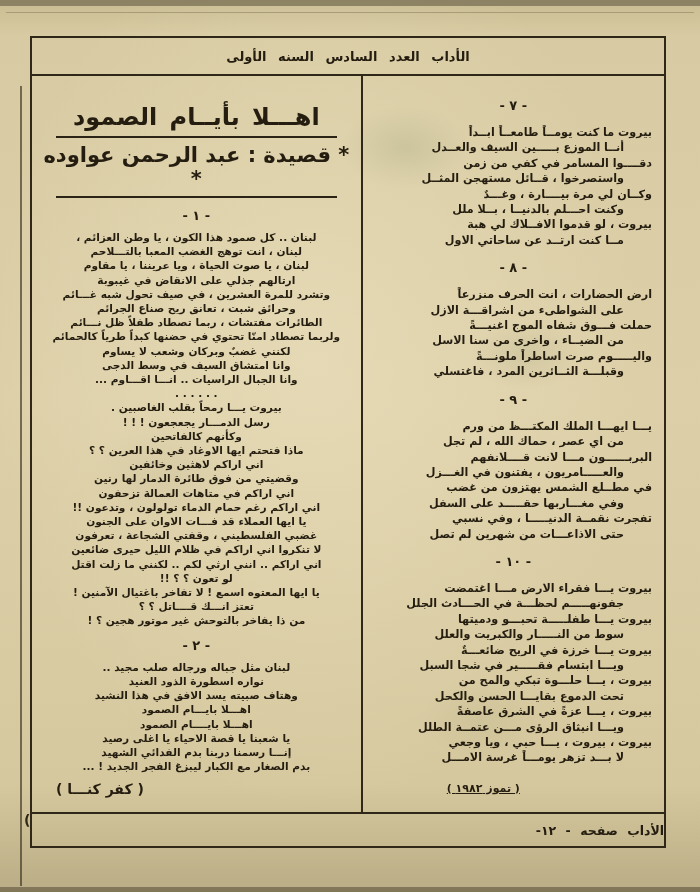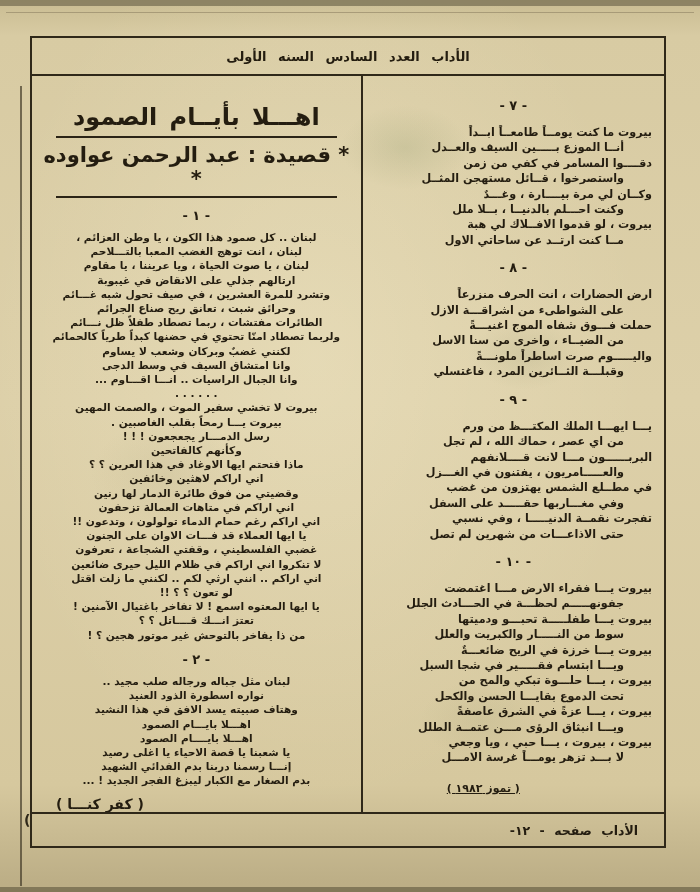--- a/index.html
+++ b/index.html
@@ -74,21 +74,21 @@
     margin:16px 60px 0 0;
     text-decoration:underline;
   }
   .footer{
     height:32px;border-top:2px solid #2f2819;
     display:flex;align-items:center;justify-content:flex-end;
     direction:ltr;
   }
   .footer-cell{
     font-size:12.5px;font-weight:700;word-spacing:5px;
-    padding-right:26px;direction:rtl;
+    direction:rtl;
   }
   .corner-paren{position:absolute;left:24px;top:812px;font-size:14px;font-weight:700;color:#2f2819;}
 </style>
 </head>
 <body>
 
 <div class="page">
   <div class="top-edge"></div>
   <div class="top-hairline"></div>
   <div class="bottom-edge"></div>
@@ -179,21 +179,20 @@
               <div class="pline">لبنان ، يا صوت الحياة ، ويا عريننا ، يا مقاوم</div>
               <div class="pline alt">ارتالهم جذلي على الانقاض في غيبوبة</div>
               <div class="pline">وتشرد للمرة العشرين ، في صيف تحول شبه غـــائم</div>
               <div class="pline alt">وحرائق شبت ، تعانق ريح صناع الجرائم</div>
               <div class="pline">الطائرات مفتشات ، ربما تصطاد طفلاً ظل نـــائم</div>
               <div class="pline alt">ولربما تصطاد امنّا تحتوي في حضنها كبداً طرياً كالحمائم</div>
               <div class="pline">لكنني غضبٌ وبركان وشعب لا يساوم</div>
               <div class="pline alt">وانا امتشاق السيف في وسط الدجى</div>
               <div class="pline">وانا الجبال الراسيات .. انـــا اقـــاوم ...</div>
               <div class="pline alt">.   .   .   .   .   .</div>
-              <div class="pline">بيروت لا تخشي سفير الموت ، والصمت المهين</div>
               <div class="pline alt">بيروت يـــا رمحاً بقلب الغاصبين .</div>
               <div class="pline">رسل الدمـــار يجعجعون ! ! !</div>
               <div class="pline alt">وكأنهم كالفاتحين</div>
               <div class="pline">ماذا فتحتم ايها الاوغاد في هذا العرين ؟ ؟</div>
               <div class="pline alt">اني اراكم لاهثين وخائفين</div>
               <div class="pline alt">وقضيتي من فوق طائرة الدمار لها رنين</div>
               <div class="pline">اني اراكم في متاهات العمالة تزحفون</div>
               <div class="pline alt">اني اراكم رغم حمام الدماء تولولون ، وتدعون !!</div>
               <div class="pline">يا ايها العملاء قد فـــات الاوان على الجنون</div>
               <div class="pline alt">غضبي الفلسطيني ، وقفتي الشجاعة ، تعرفون</div>

